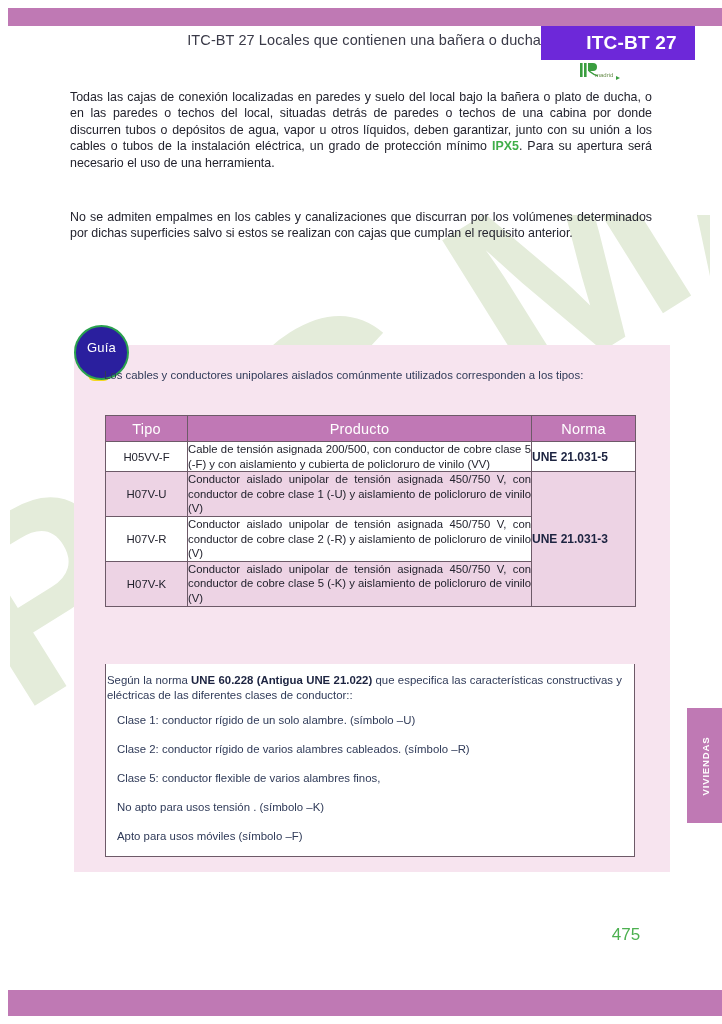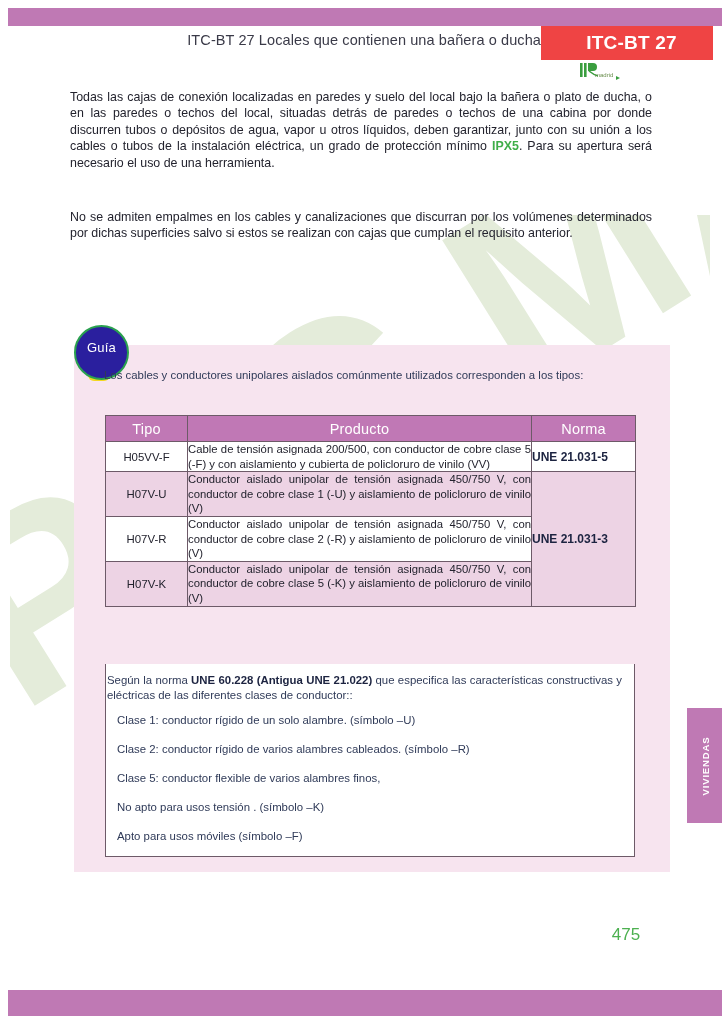--- a/index.html
+++ b/index.html
@@ -48,22 +48,22 @@
     top: 6px;
     font-size: 14.5px;
     letter-spacing: 0.1px;
     color: #3a3a48;
     white-space: nowrap;
     font-family: "Liberation Sans", sans-serif;
   }
   .header-code-box {
     position: absolute;
     left: 541px; top: 0;
-    width: 172px; height: 34px;
-    background: #ef4444;
+    width: 154px; height: 34px;
+    background: #6d28d9;
   }
   .header-code {
     position: absolute;
     left: 0; top: 0;
     width: 181px; height: 34px;
     line-height: 34px;
     text-align: center;
     color: #ffffff;
     font-size: 19px;
     font-weight: bold;

